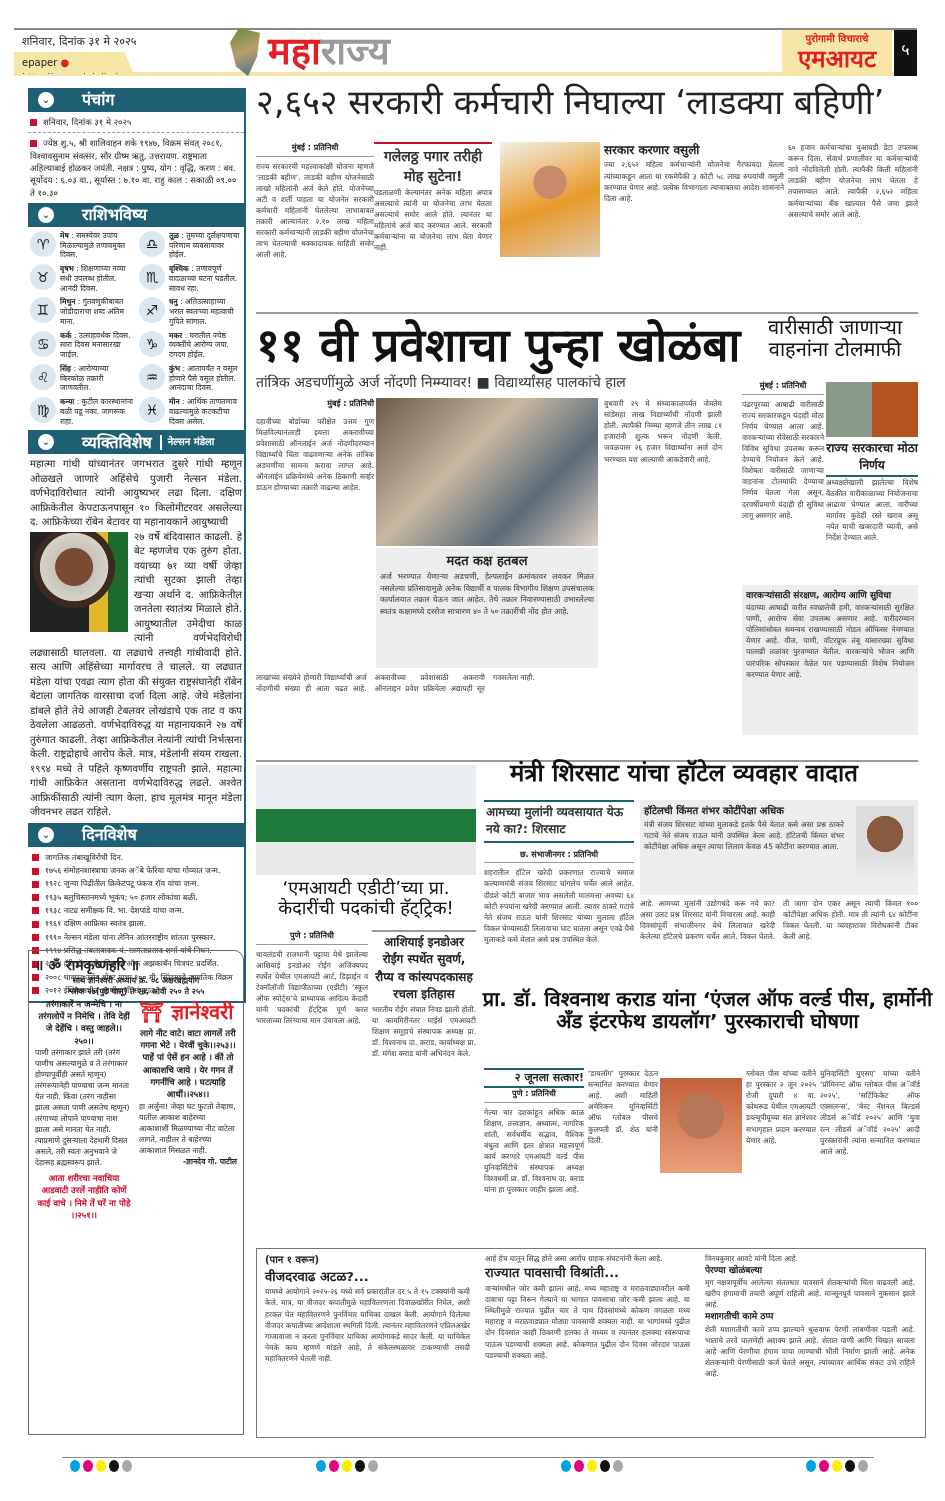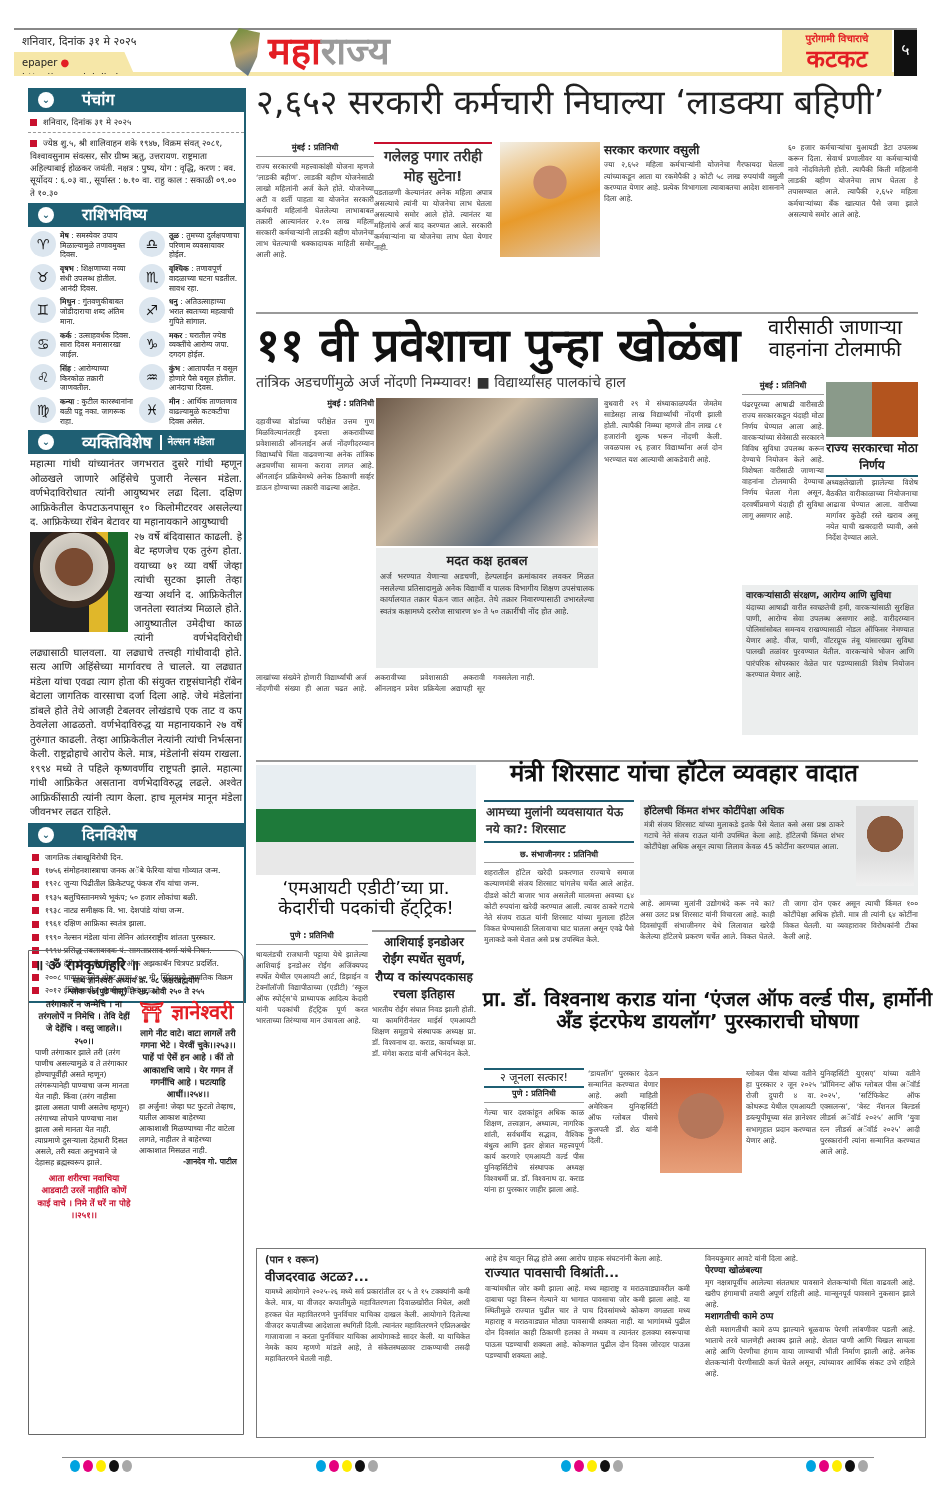--- a/index.html
+++ b/index.html
@@ -61,21 +61,21 @@
 <body>
 
 <div class="abs masthead"></div>
 <div class="abs dateline">शनिवार, दिनांक ३१ मे २०२५</div>
 <div class="abs epaper-bar"></div>
 <div class="abs epaper"><span>epaper</span> <span style="color:#e31e24">●</span> <span>http://www.dainikekmat.com</span></div>
 <div class="abs map"></div>
 <div class="abs title-maha"><span class="red">महा</span><span class="grey">राज्य</span></div>
 <div class="abs brand-box">
  <div class="brand-tag">पुरोगामी विचाराचे</div>
- <div class="brand-name">कटकट</div>
+ <div class="brand-name">एमआयट</div>
 </div>
 <div class="abs pageno">५</div>
 
 <div class="abs sidebar">
  <div class="sec-head">
       <span class="chev">⌄</span>
       <span>पंचांग</span>
     </div>
  <div class="panchang">
   <p class="bul" style="border-bottom:1px dashed #999">शनिवार, दिनांक ३१ मे २०२५</p>
@@ -258,21 +258,21 @@
  <div style="font-size:10px;font-weight:bold">हॉटेलची किंमत शंभर कोटींपेक्षा अधिक</div>
  <p class="col-text" style="width:200px">मंत्री संजय शिरसाट यांच्या मुलाकडे इतके पैसे येतात कसे असा प्रश्न ठाकरे गटाचे नेते संजय राऊत यांनी उपस्थित केला आहे. हॉटेलची किंमत शंभर कोटींपेक्षा अधिक असून त्याचा लिलाव केवळ 45 कोटींना करण्यात आला.</p>
  <div class="photo" style="position:absolute;right:4px;top:6px;width:58px;height:80px;background:radial-gradient(circle at 50% 35%,#8a5a3e 30%,transparent 31%),linear-gradient(#ddd 60%,#f0f0f0)"></div>
 </div>
 <div class="abs" style="left:640px;top:898px;width:278px">
  <p class="col-text" style="column-count:2;column-gap:8px"><span>आहे. आमच्या मुलांनी उद्योगधंदे करू नये का? असा उलट प्रश्न शिरसाट यांनी विचारला आहे. काही दिवसांपूर्वी संभाजीनगर येथे लिलावात खरेदी केलेल्या हॉटेलचे प्रकरण चर्चेत आले.</span> <span>विकत घेतले. ती जागा दोन एकर असून त्याची किंमत १०० कोटींपेक्षा अधिक होती. मात्र ती त्यांनी ६४ कोटींना विकत घेतली. या व्यवहारावर विरोधकांनी टीका केली आहे.</span></p>
 </div>
 
 <div class="abs h1 karad-head">प्रा. डॉ. विश्वनाथ कराड यांना ‘एंजल ऑफ वर्ल्ड पीस, हार्मोनी अँड इंटरफेथ डायलॉग’ पुरस्काराची घोषणा</div>
 <div class="abs" style="left:484px;top:1068px;width:100px">
- <div style="font-size:11px;font-weight:normal;text-align:center;border-top:2px solid #1f5f73;border-bottom:2px solid #1f5f73">२ जूनला सत्कार!</div>
+ <div style="font-size:11px;font-weight:bold;text-align:right;border-top:2px solid #1f5f73;border-bottom:2px solid #1f5f73">२ जूनला सत्कार!</div>
  <div class="dateline-s">पुणे : प्रतिनिधी</div>
  <p class="col-text">गेल्या चार दशकांहून अधिक काळ शिक्षण, तत्त्वज्ञान, अध्यात्म, नागरिक शांती, सर्वधर्मीय सद्भाव, वैश्विक बंधुत्व आणि इतर क्षेत्रात महत्त्वपूर्ण कार्य करणारे एमआयटी वर्ल्ड पीस युनिव्हर्सिटीचे संस्थापक अध्यक्ष विश्वधर्मी प्रा. डॉ. विश्वनाथ दा. कराड यांना हा पुरस्कार जाहीर झाला आहे.</p>
 </div>
 <div class="abs" style="left:588px;top:1068px;width:70px">
     <p class="col-text">‘डायलॉग’ पुरस्कार देऊन सन्मानित करण्यात येणार आहे. अशी माहिती अमेरिकन युनिव्हर्सिटी ऑफ ग्लोबल पीसचे कुलपती डॉ. शेठ यांनी दिली.</p>
   </div>
 <div class="abs photo" style="left:660px;top:1078px;width:82px;height:95px;background:radial-gradient(circle at 50% 40%,#b5765a 32%,transparent 33%),linear-gradient(#c4603a,#e8a07a)"></div>
 <div class="abs" style="left:746px;top:1068px;width:70px">
     <p class="col-text">ग्लोबल पीस यांच्या वतीने हा पुरस्कार २ जून २०२५ रोजी दुपारी ४ वा. कोथरूड येथील एमआयटी डब्ल्यूपीयूच्या संत ज्ञानेश्वर सभागृहात प्रदान करण्यात येणार आहे.</p>
   </div>

